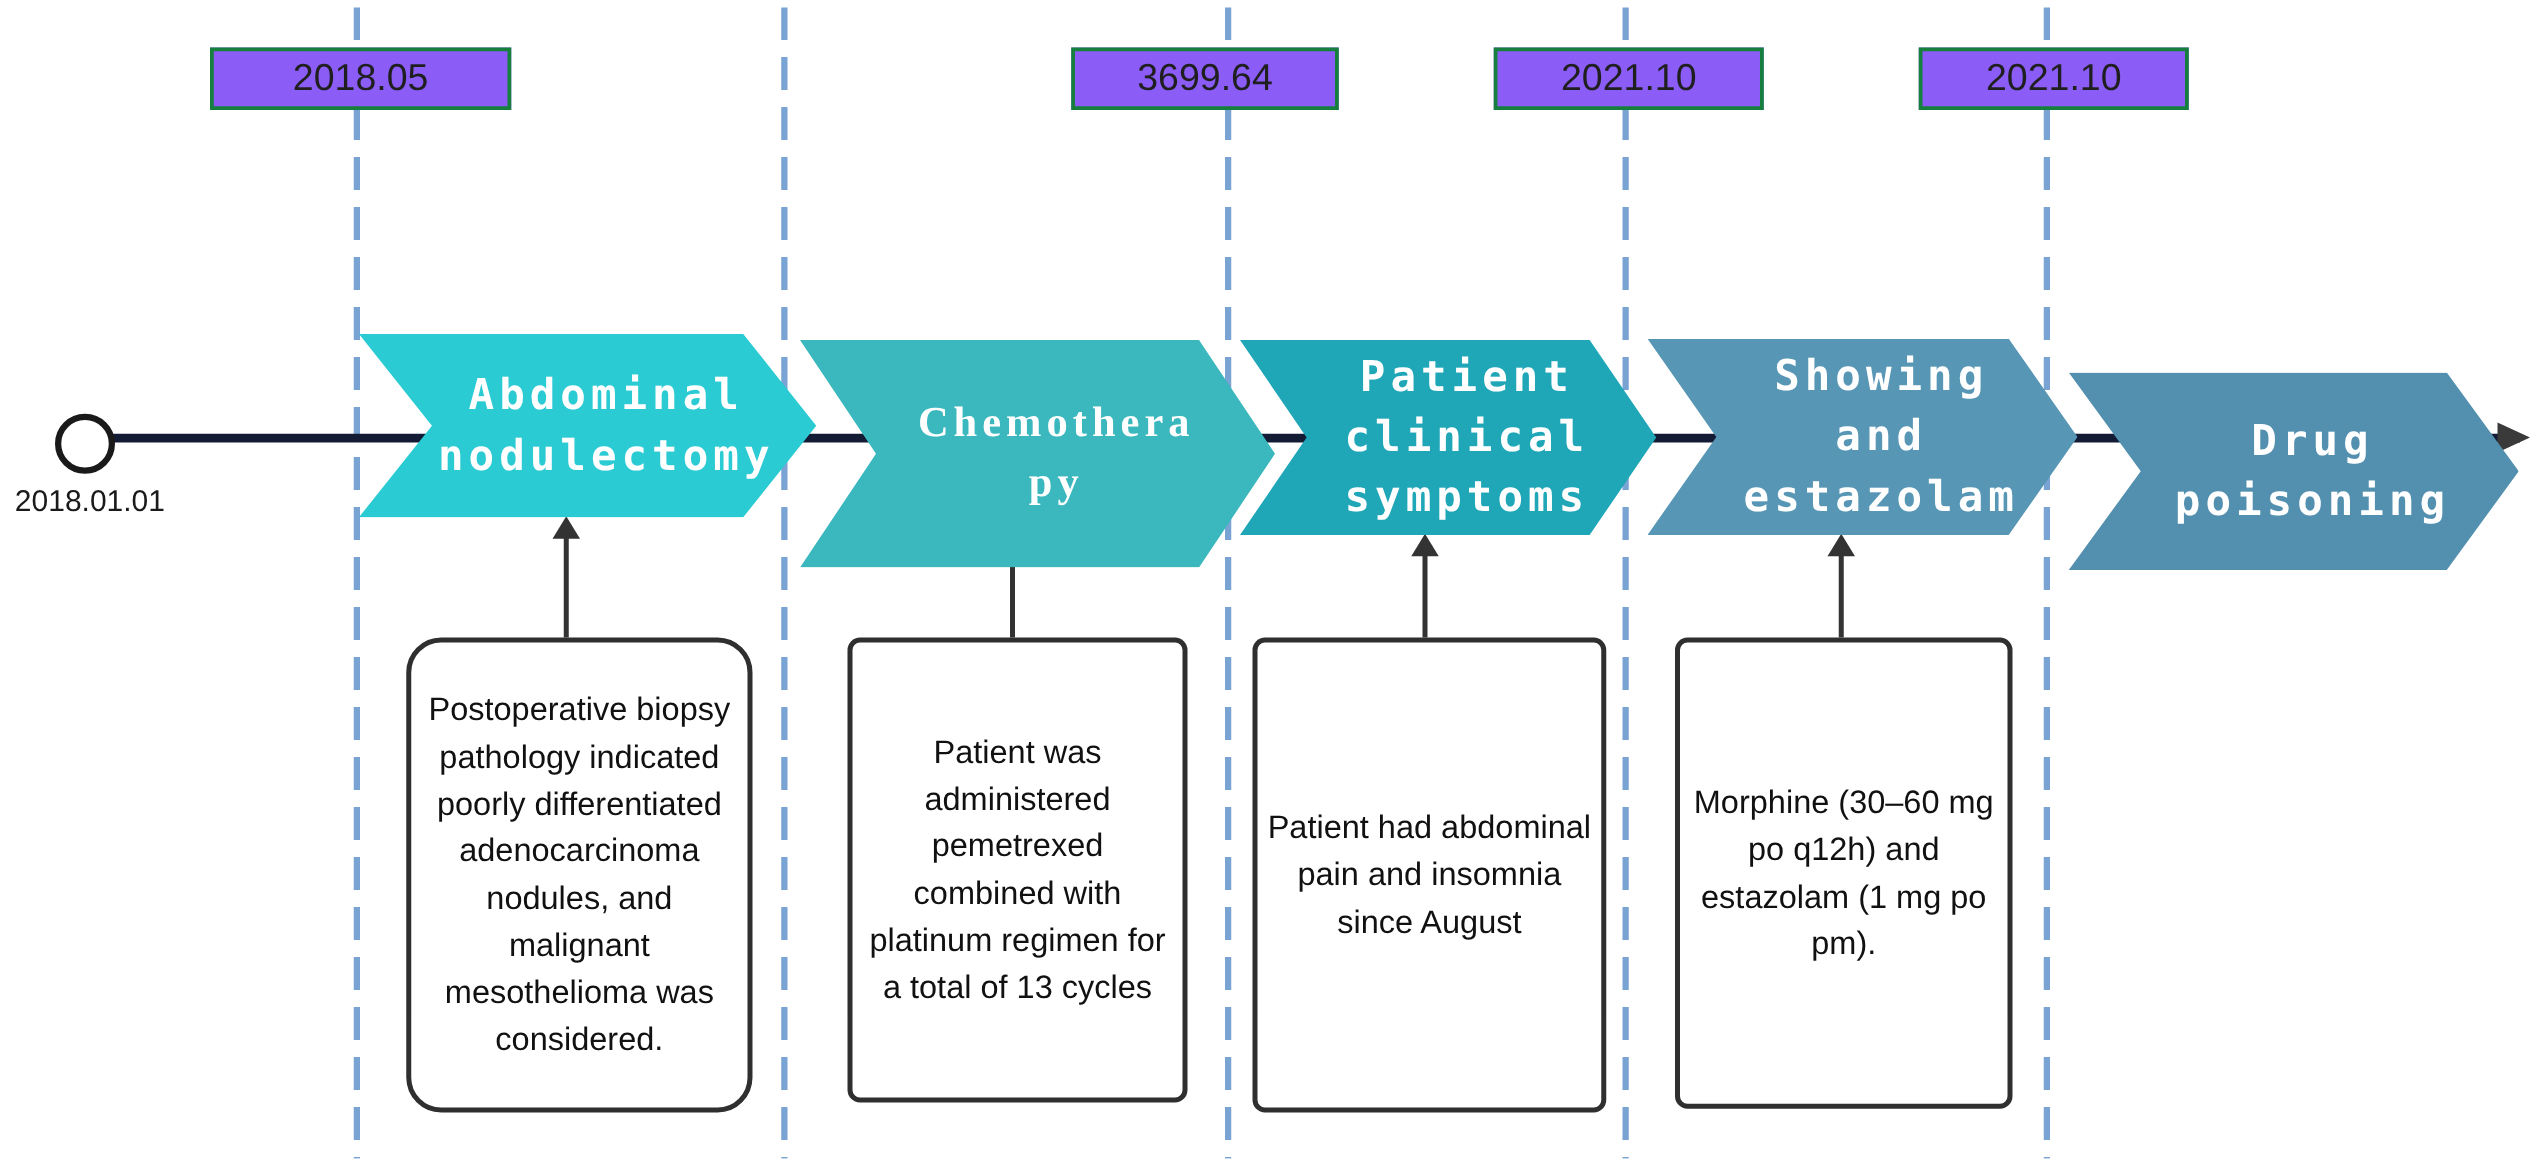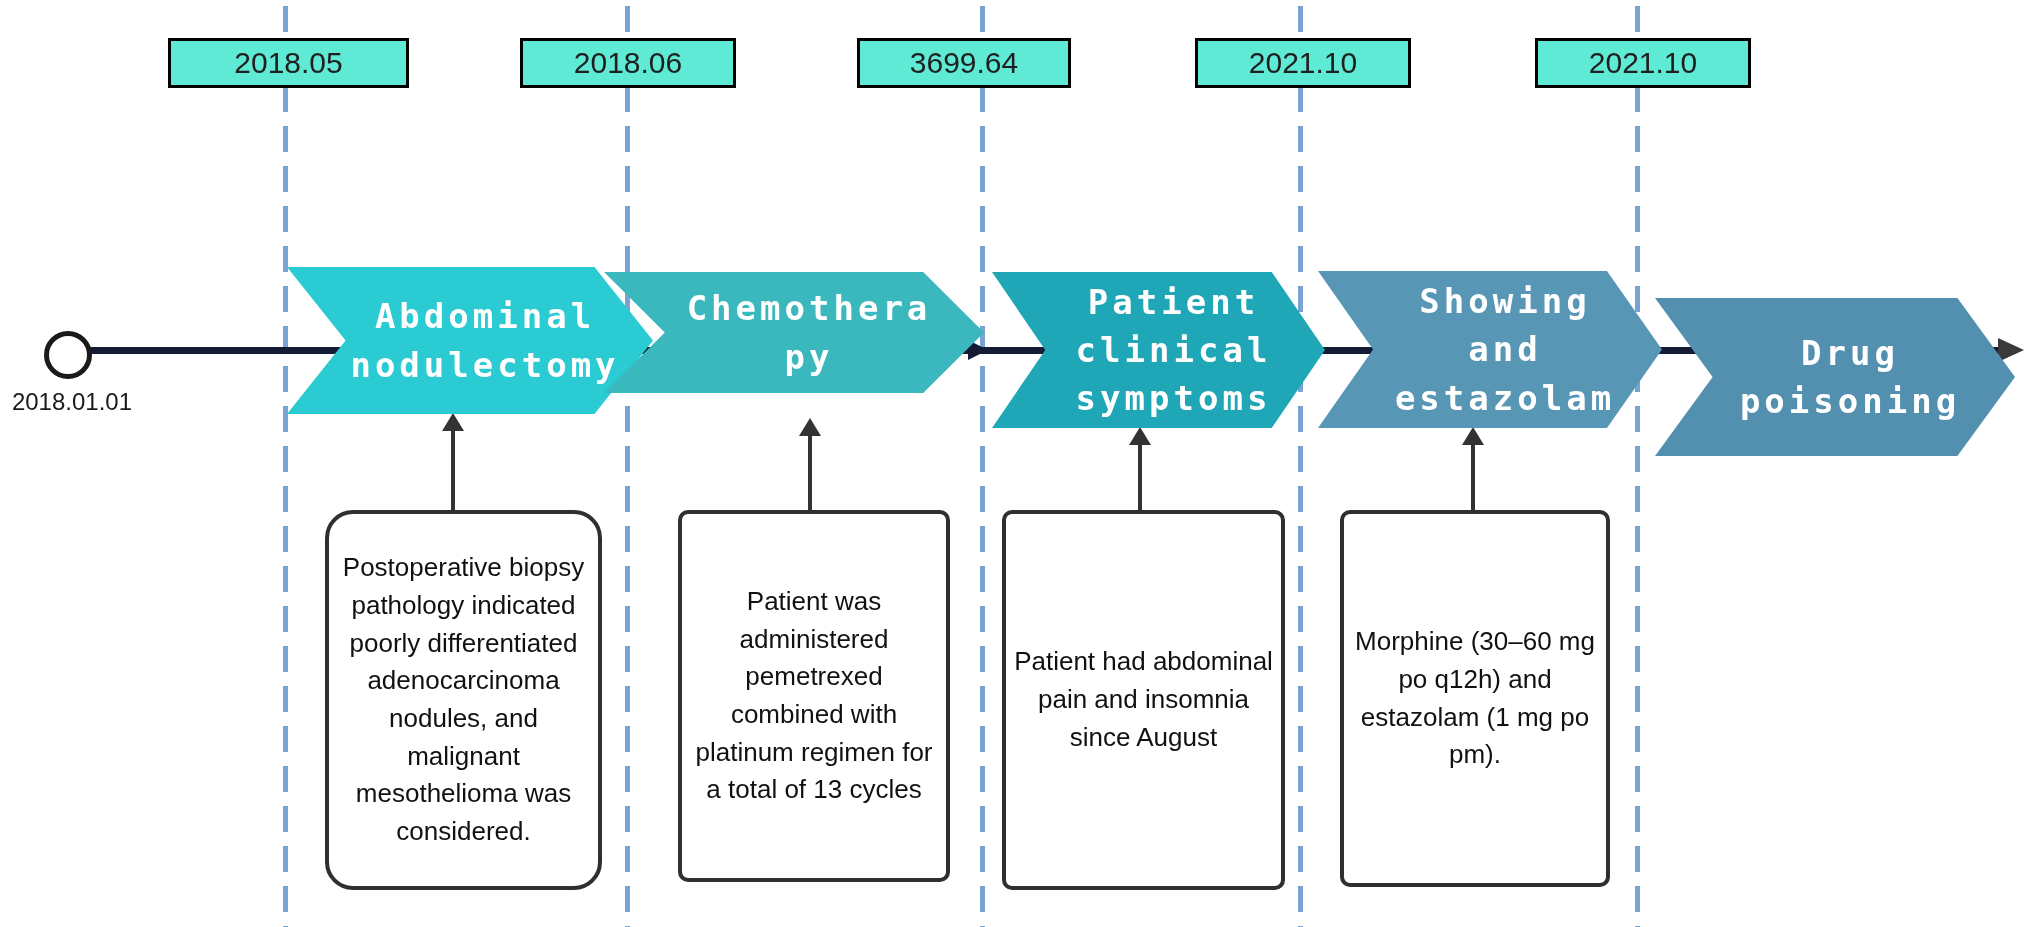--- a/index.html
+++ b/index.html
@@ -34,42 +34,42 @@
     position:absolute;width:0;height:0;z-index:2;
     border-top:10px solid transparent;border-bottom:10px solid transparent;
     border-left:20px solid #131C34;
   }
   .ah1{left:618px;top:340px;} .ah2{left:968px;top:340px;}
   .ah-end{left:1998px;top:338px;border-top-width:12px;border-bottom-width:12px;border-left:26px solid #3a3a3a;}
 
   
   .datebox{
     position:absolute;top:38px;height:44px;z-index:4;
-    background:#5eead4;border:3px solid #000000;
+    background:#8b5cf6;border:3px solid #15803d;
     display:flex;align-items:center;justify-content:center;
     font-size:30px;color:#1f1f1f;
   }
   .dbx1{left:168px;width:235px;}
   .dbx2{left:520px;width:210px;}
   .dbx3{left:857px;width:208px;}
   .dbx4{left:1195px;width:210px;}
   .dbx5{left:1535px;width:210px;}
 
   
   .chevron{
     position:absolute;z-index:3;
     clip-path:polygon(0% 0%,84% 0%,100% 50%,84% 100%,0% 100%,16% 50%);
     display:flex;align-items:center;justify-content:center;
     color:#ffffff;font-family:"DejaVu Sans Mono", monospace;
     font-weight:bold;font-size:34px;letter-spacing:4px;line-height:1.42;
     text-align:center;white-space:pre;
     padding-left:30px;
   }
   .ev1{left:287px;top:267px;width:336px;height:147px;}
-  .ev2{left:604px;top:272px;width:350px;height:121px;}
+  .ev2{left:640px;top:272px;width:350px;height:182px;font-family:Liberation Serif, serif;}
   .ev3{left:992px;top:272px;width:303px;height:156px;}
   .ev4{left:1318px;top:271px;width:314px;height:157px;}
   .ev5{left:1655px;top:262px;width:330px;height:158px;}
 
   
   .descbox{
     position:absolute;z-index:3;background:#ffffff;
     border:4px solid #2f2f2f;border-radius:10px;
     display:flex;align-items:center;justify-content:center;
     font-size:26px;color:#111111;text-align:center;line-height:1.45;
@@ -104,21 +104,20 @@
   <div class="vdash vd5"></div>
 
   <div class="axis"></div>
   <div class="axis-arrowhead ah1"></div>
   <div class="axis-arrowhead ah2"></div>
   <div class="axis-arrowhead ah-end"></div>
   <div class="start-circle"></div>
   <div class="start-label">2018.01.01</div>
 
   <div class="datebox dbx1">2018.05</div>
-  <div class="datebox dbx2">2018.06</div>
   <div class="datebox dbx3">3699.64</div>
   <div class="datebox dbx4">2021.10</div>
   <div class="datebox dbx5">2021.10</div>
 
   <div class="chevron ev1" style="background-color: rgb(43, 203, 212);">Abdominal
 nodulectomy</div>
   <div class="chevron ev2" style="background-color: rgb(59, 183, 190);">Chemothera
 py</div>
   <div class="chevron ev3" style="background-color: rgb(31, 167, 184);">Patient
 clinical

